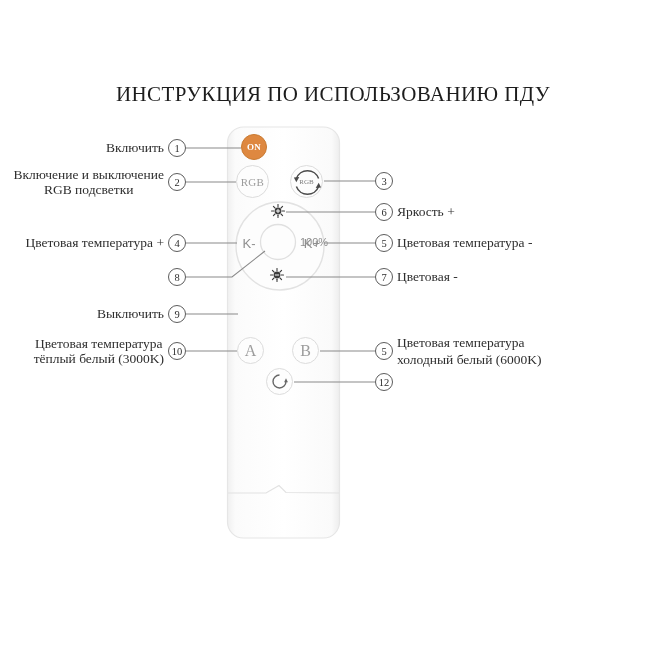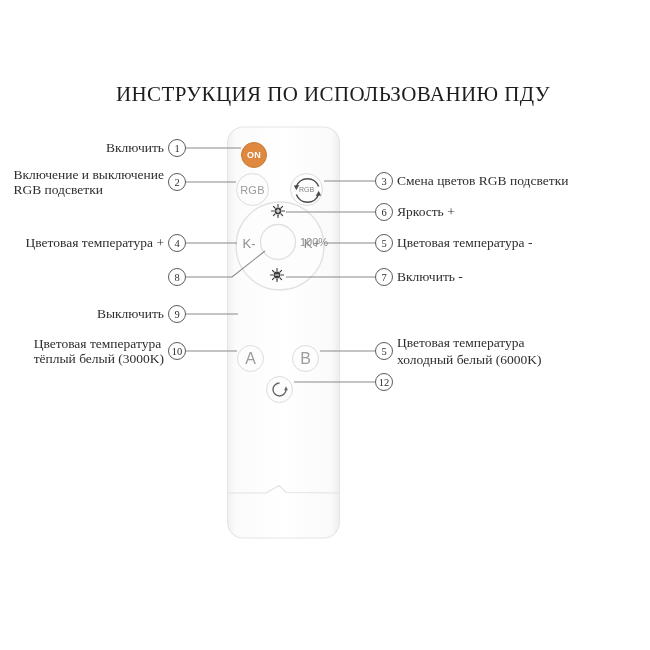--- a/index.html
+++ b/index.html
@@ -4,21 +4,21 @@
 <style>
   html,body{margin:0;padding:0;background:#ffffff;}
   .canvas{position:relative;width:650px;height:650px;background:#ffffff;overflow:hidden;
           font-family:"Liberation Serif", serif;color:#2e2e2e;}
   .title{position:absolute;top:74px;left:0;width:650px;margin:8px;text-align:center;
          font-size:21px;font-weight:400;letter-spacing:0.4px;color:#1c1c1c;z-index:2;}
   .art{position:absolute;left:0;top:0;z-index:1;}
   
   .btn{position:absolute;box-sizing:border-box;border:1.4px solid #dcdcdc;border-radius:50%;
        background:#fdfdfd;display:flex;align-items:center;justify-content:center;z-index:2;
-       font-family:Liberation Sans, sans-serif;color:#9c9c9c;margin-top:8px;}
+       font-family:Liberation Serif, serif;color:#9c9c9c;}
   .btn-on{left:241px;top:134px;width:26px;height:26px;background:var(--on-button-color,#de8840);
           border-color:#c97a31;color:#ffffff;font-size:9px;font-weight:bold;letter-spacing:0.3px;}
   .btn-rgb{left:236px;top:165px;width:33px;height:33px;font-size:11px;letter-spacing:0.3px;}
   .btn-rgbcycle{left:290px;top:165px;width:33px;height:33px;font-size:7px;color:#7d7d7d;position:absolute;}
   .btn-rgbcycle svg{position:absolute;left:0;top:0;}
   .btn-rgbcycle span{position:relative;z-index:1;}
   .btn-off{left:238px;top:304px;width:83px;height:24px;border-radius:12px;font-size:14px;
            letter-spacing:2px;padding-left:2px;color:#a3a3a3;}
   .btn-a{left:237px;top:337px;width:27px;height:27px;font-size:16px;}
   .btn-b{left:292px;top:337px;width:27px;height:27px;font-size:16px;}
@@ -27,21 +27,21 @@
              font-family:"Liberation Sans", sans-serif;color:#8f8f8f;}
   .dt-kminus{left:236px;top:231px;width:26px;height:24px;font-size:13px;}
   .dt-kplus{left:299px;top:231px;width:26px;height:24px;font-size:13px;}
   .dt-center{left:260px;top:230px;width:36px;height:24px;font-size:11px;margin-left:36px;}
   
   .co{position:absolute;box-sizing:border-box;width:18px;height:18px;border:1px solid #5c5c5c;
       border-radius:50%;background:#ffffff;display:flex;align-items:center;justify-content:center;
       font-size:10.5px;color:#2e2e2e;z-index:2;}
   
   .lbl{position:absolute;z-index:2;font-size:13.5px;line-height:16px;white-space:pre;color:#2e2e2e;}
-  .lbl-l{right:486px;text-align:left;}
+  .lbl-l{right:486px;text-align:center;}
   .lbl-r{left:397px;text-align:left;}
   .lh15{line-height:15px;}
   .lh17{line-height:17px;}
 </style>
 </head>
 <body>
 
 <div class="canvas">
 
   <h1 class="title">ИНСТРУКЦИЯ ПО ИСПОЛЬЗОВАНИЮ ПДУ</h1>
@@ -139,24 +139,23 @@
   <div class="co" style="left:375px;top:268px">7</div>
   <div class="co" style="left:168px;top:268px">8</div>
   <div class="co" style="left:168px;top:305px">9</div>
   <div class="co" style="left:168px;top:342px">10</div>
   <div class="co" style="left:375px;top:342px">5</div>
   <div class="co" style="left:375px;top:373px">12</div>
 
   <div class="lbl lbl-l" style="top:140px">Включить</div>
   <div class="lbl lbl-l lh15" style="top:167px">Включение и выключение
 RGB подсветки</div>
-  <div class="lbl lbl-r" style="top:173px">Смена цветов RGB подсветки</div>
   <div class="lbl lbl-l" style="top:235px">Цветовая температура +</div>
   <div class="lbl lbl-r" style="top:235px">Цветовая температура -</div>
   <div class="lbl lbl-r" style="top:204px">Яркость +</div>
-  <div class="lbl lbl-r" style="top:269px">Включить -</div>
+  <div class="lbl lbl-r" style="top:269px">Цветовая -</div>
   <div class="lbl lbl-l" style="top:306px">Выключить</div>
   <div class="lbl lbl-l lh15" style="top:336px">Цветовая температура
 тёплый белый (3000K)</div>
   <div class="lbl lbl-r lh17" style="top:334px">Цветовая температура
 холодный белый (6000K)</div>
 
 </div>
 
 </body></html>

